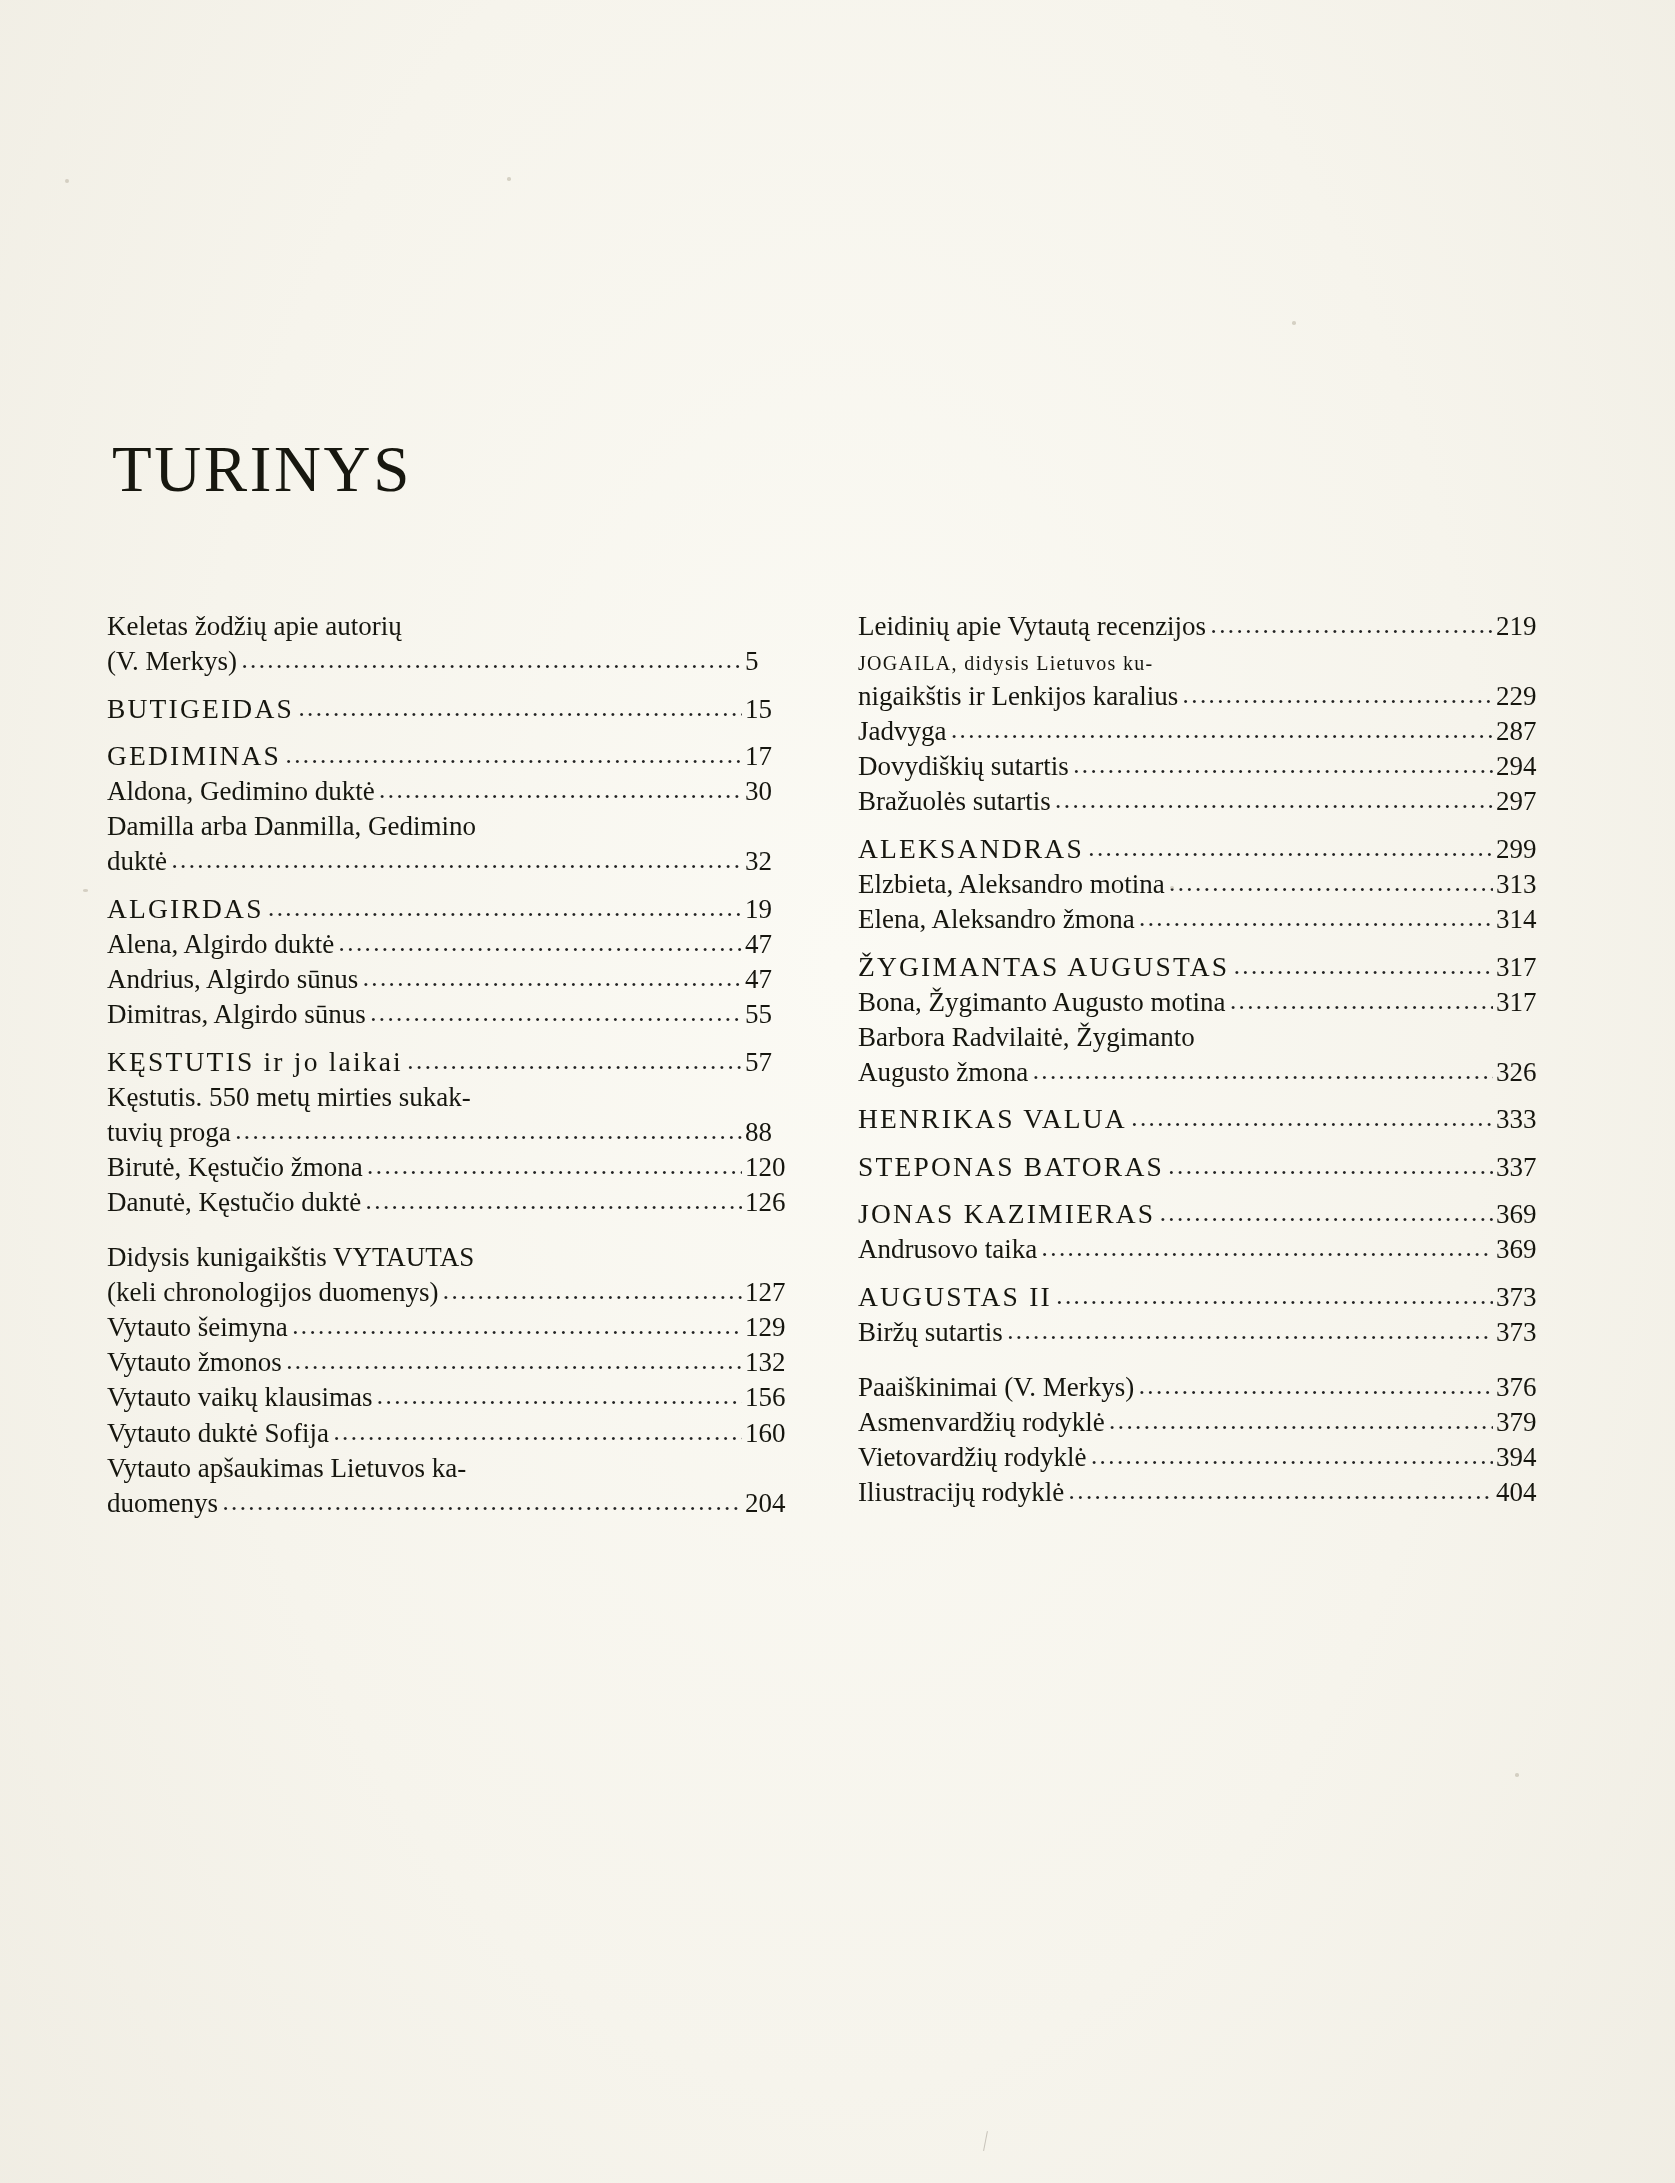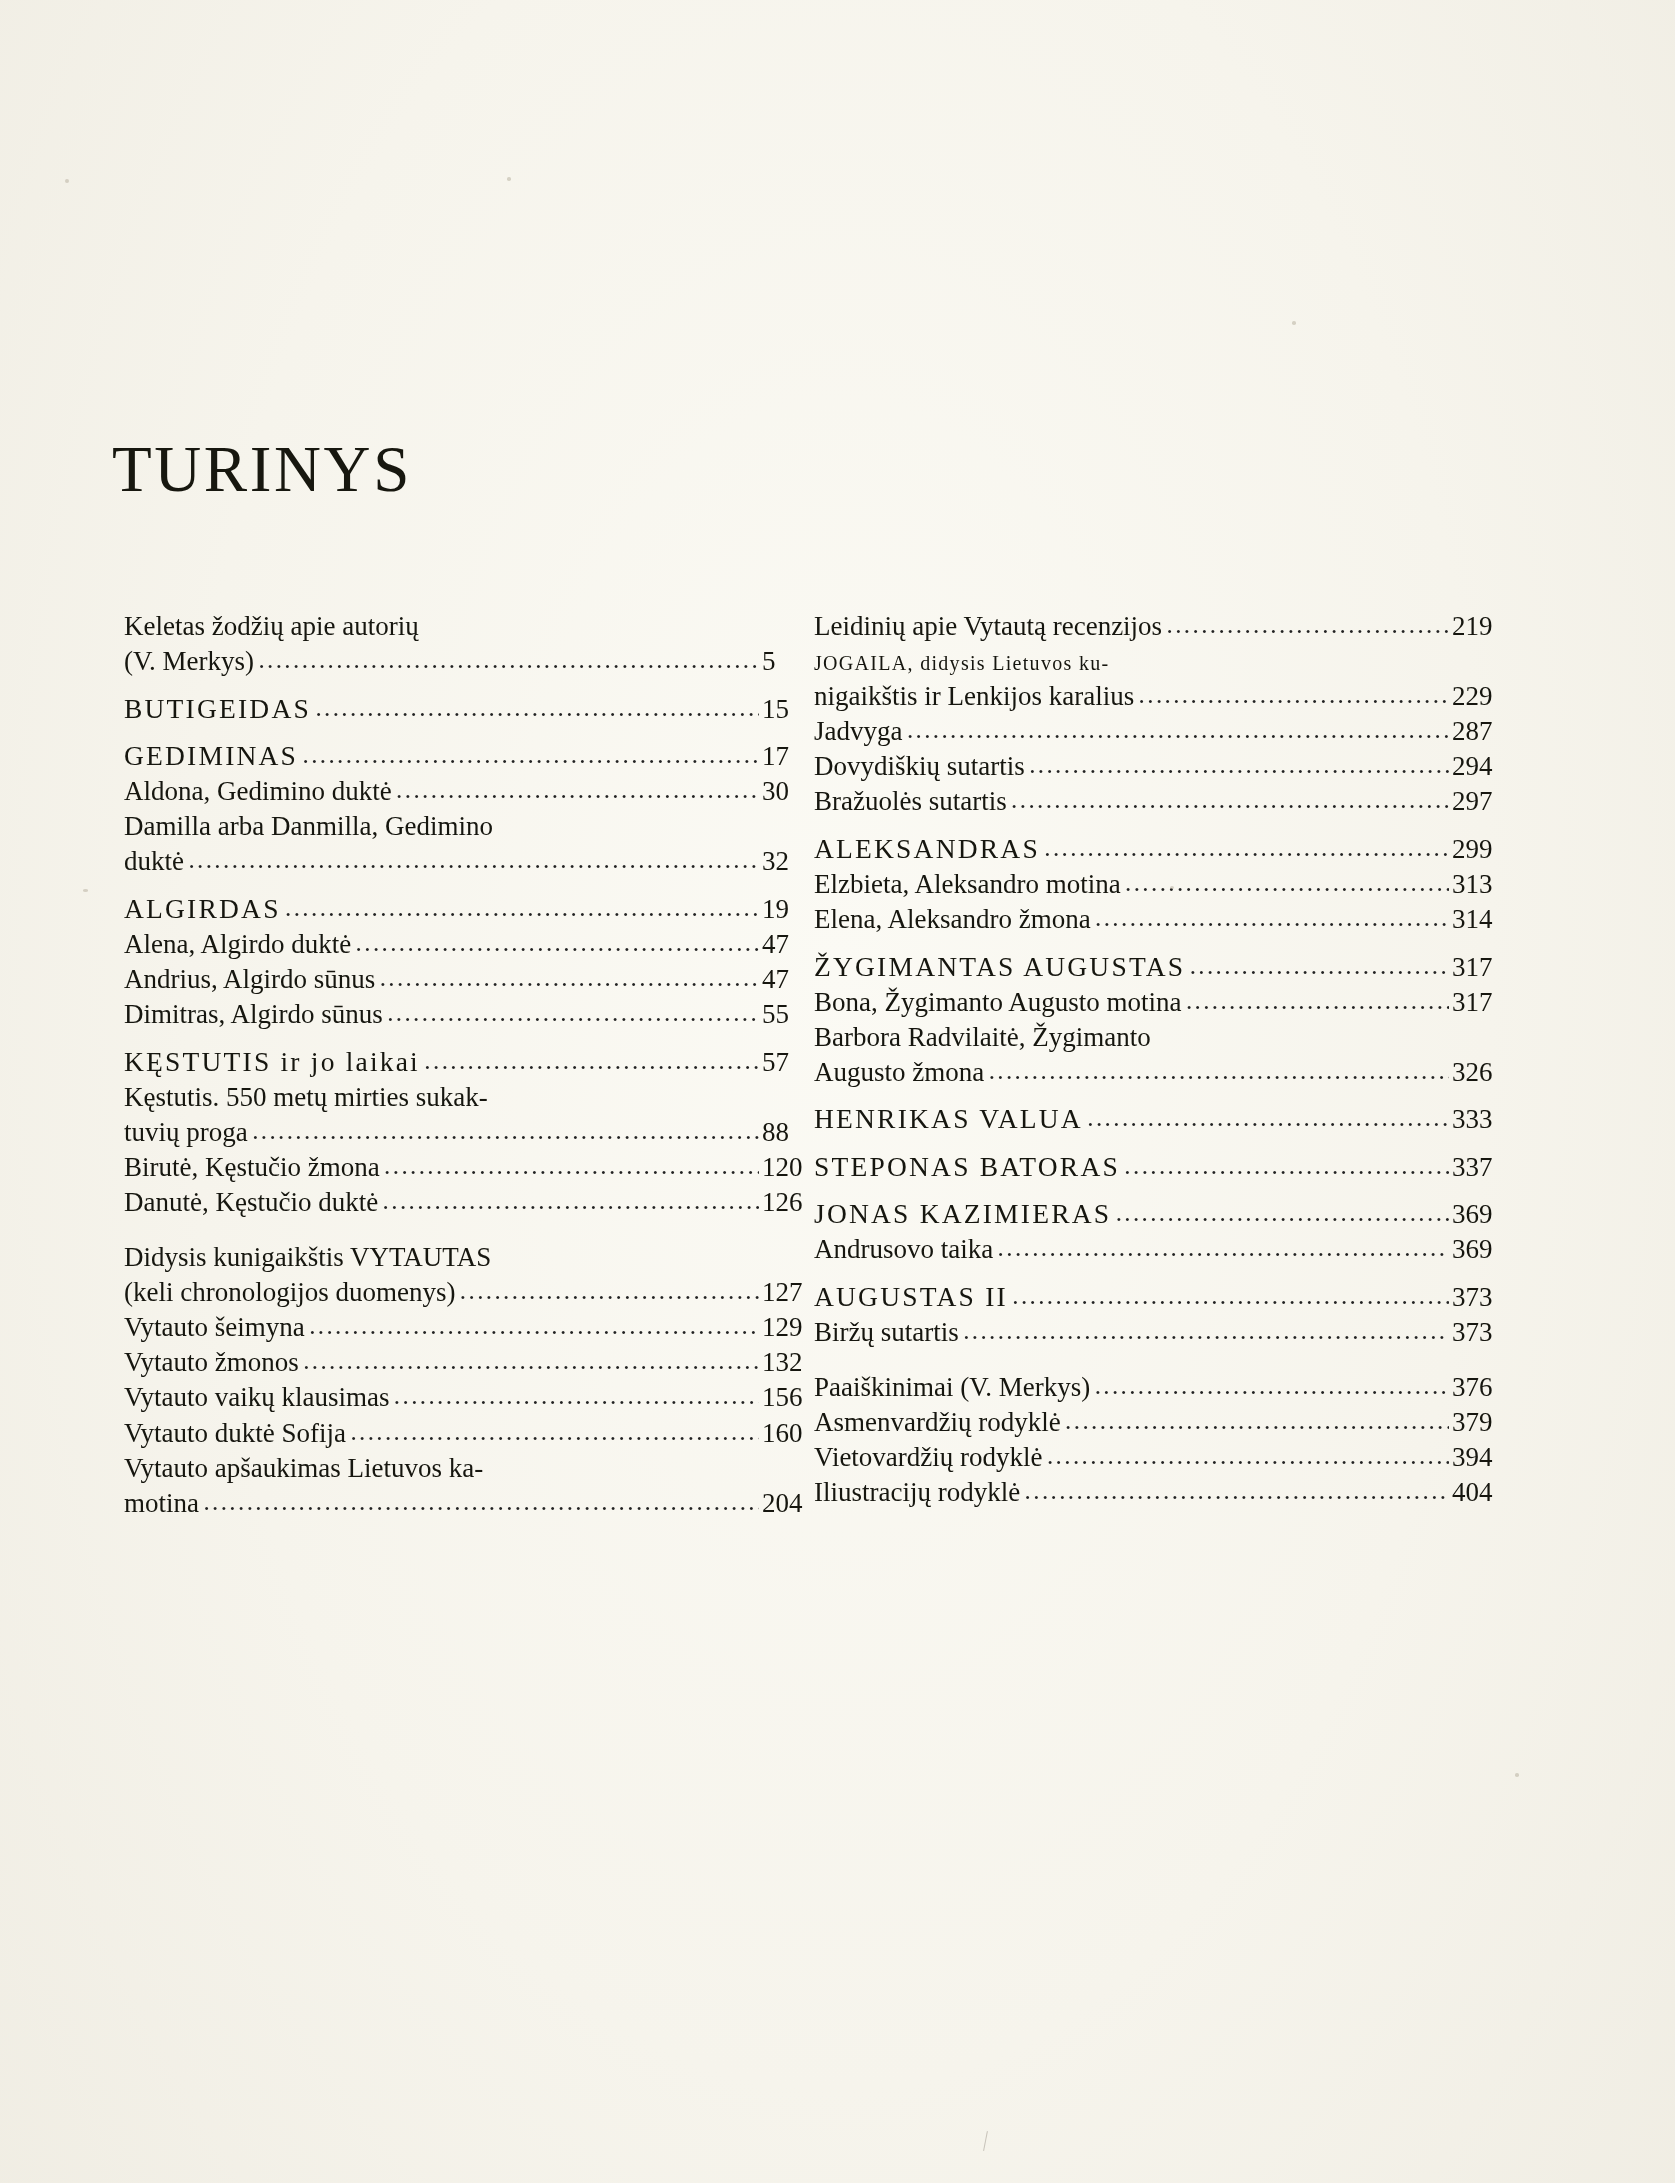--- a/index.html
+++ b/index.html
@@ -29,24 +29,25 @@
     left: 112px;
     top: 432px;
     font-size: 65px;
     letter-spacing: 2.6px;
     font-weight: 400;
     color: #17170f;
     font-family: "Liberation Serif", serif;
   }
   .columns {
     position: absolute;
-    left: 124px;
+    left: 107px;
     top: 609px;
     width: 1441px;
     display: flex;
+    gap: 61px;
   }
   .col {
     width: 690px;
   }
   .entry {
     display: flex;
     align-items: baseline;
     width: 100%;
     font-size: 27px;
     line-height: 1.30;
@@ -204,21 +205,21 @@
           <span class="dots">................................................................................................</span>
           <span class="pg">156</span>
         </div>
         <div class="entry">
           <span class="lbl">Vytauto duktė Sofija</span>
           <span class="dots">................................................................................................</span>
           <span class="pg">160</span>
         </div>
         <div class="entry nodots"><span class="lbl">Vytauto apšaukimas Lietuvos ka-</span></div>
         <div class="entry">
-          <span class="lbl">motina</span>
+          <span class="lbl">duomenys</span>
           <span class="dots">................................................................................................</span>
           <span class="pg">204</span>
         </div>
       </div>
     <div class="col" id="col-right">
         <div class="entry">
           <span class="lbl">Leidinių apie Vytautą recenzijos</span>
           <span class="dots">................................................................................................</span>
           <span class="pg">219</span>
         </div>

